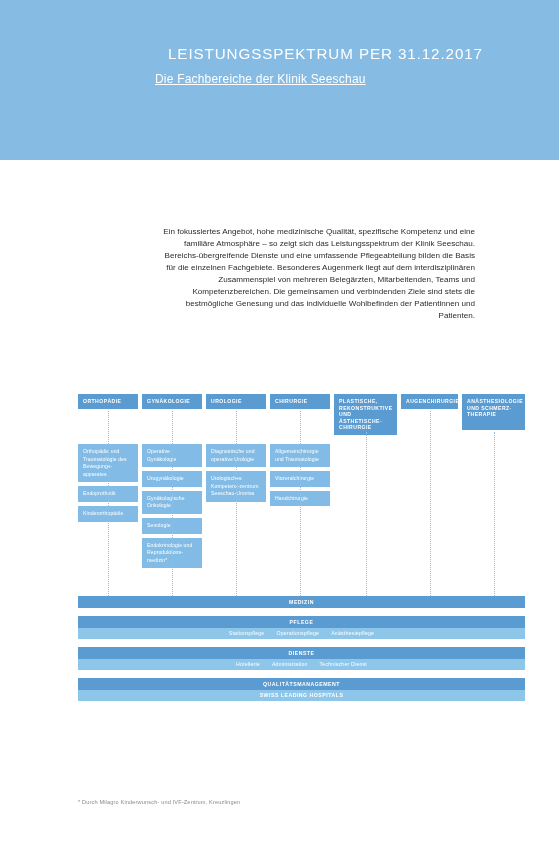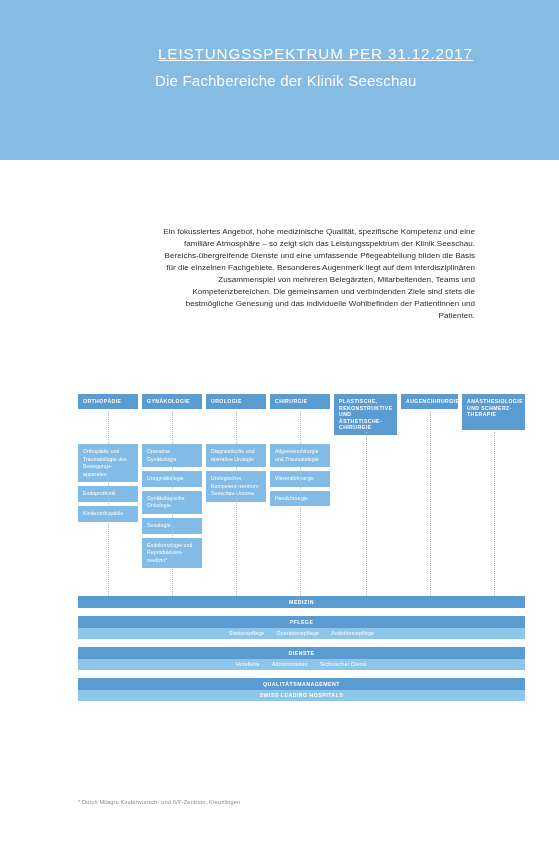--- a/index.html
+++ b/index.html
@@ -19,38 +19,38 @@
   
   #hero {
     position: absolute;
     left: 0; top: 0;
     width: 559px;
     height: 160px;
     background: #86bbe3;
   }
   #hero-title {
     position: absolute;
-    left: 158px;
+    left: 168px;
     top: 45px;
     font-size: 15.2px;
     letter-spacing: 0.9px;
     color: #ffffff;
     font-weight: 400;
     white-space: nowrap;
-    text-decoration: underline;
   }
   #hero-subtitle {
     position: absolute;
     left: 155px;
     top: 72px;
-    font-size: 15px;
+    font-size: 12px;
     letter-spacing: 0.2px;
     color: #ffffff;
     font-weight: 400;
     white-space: nowrap;
+    text-decoration: underline;
   }
 
   
   #intro {
     position: absolute;
     left: 155px;
     top: 226px;
     width: 320px;
     font-size: 8.1px;
     line-height: 12.05px;

